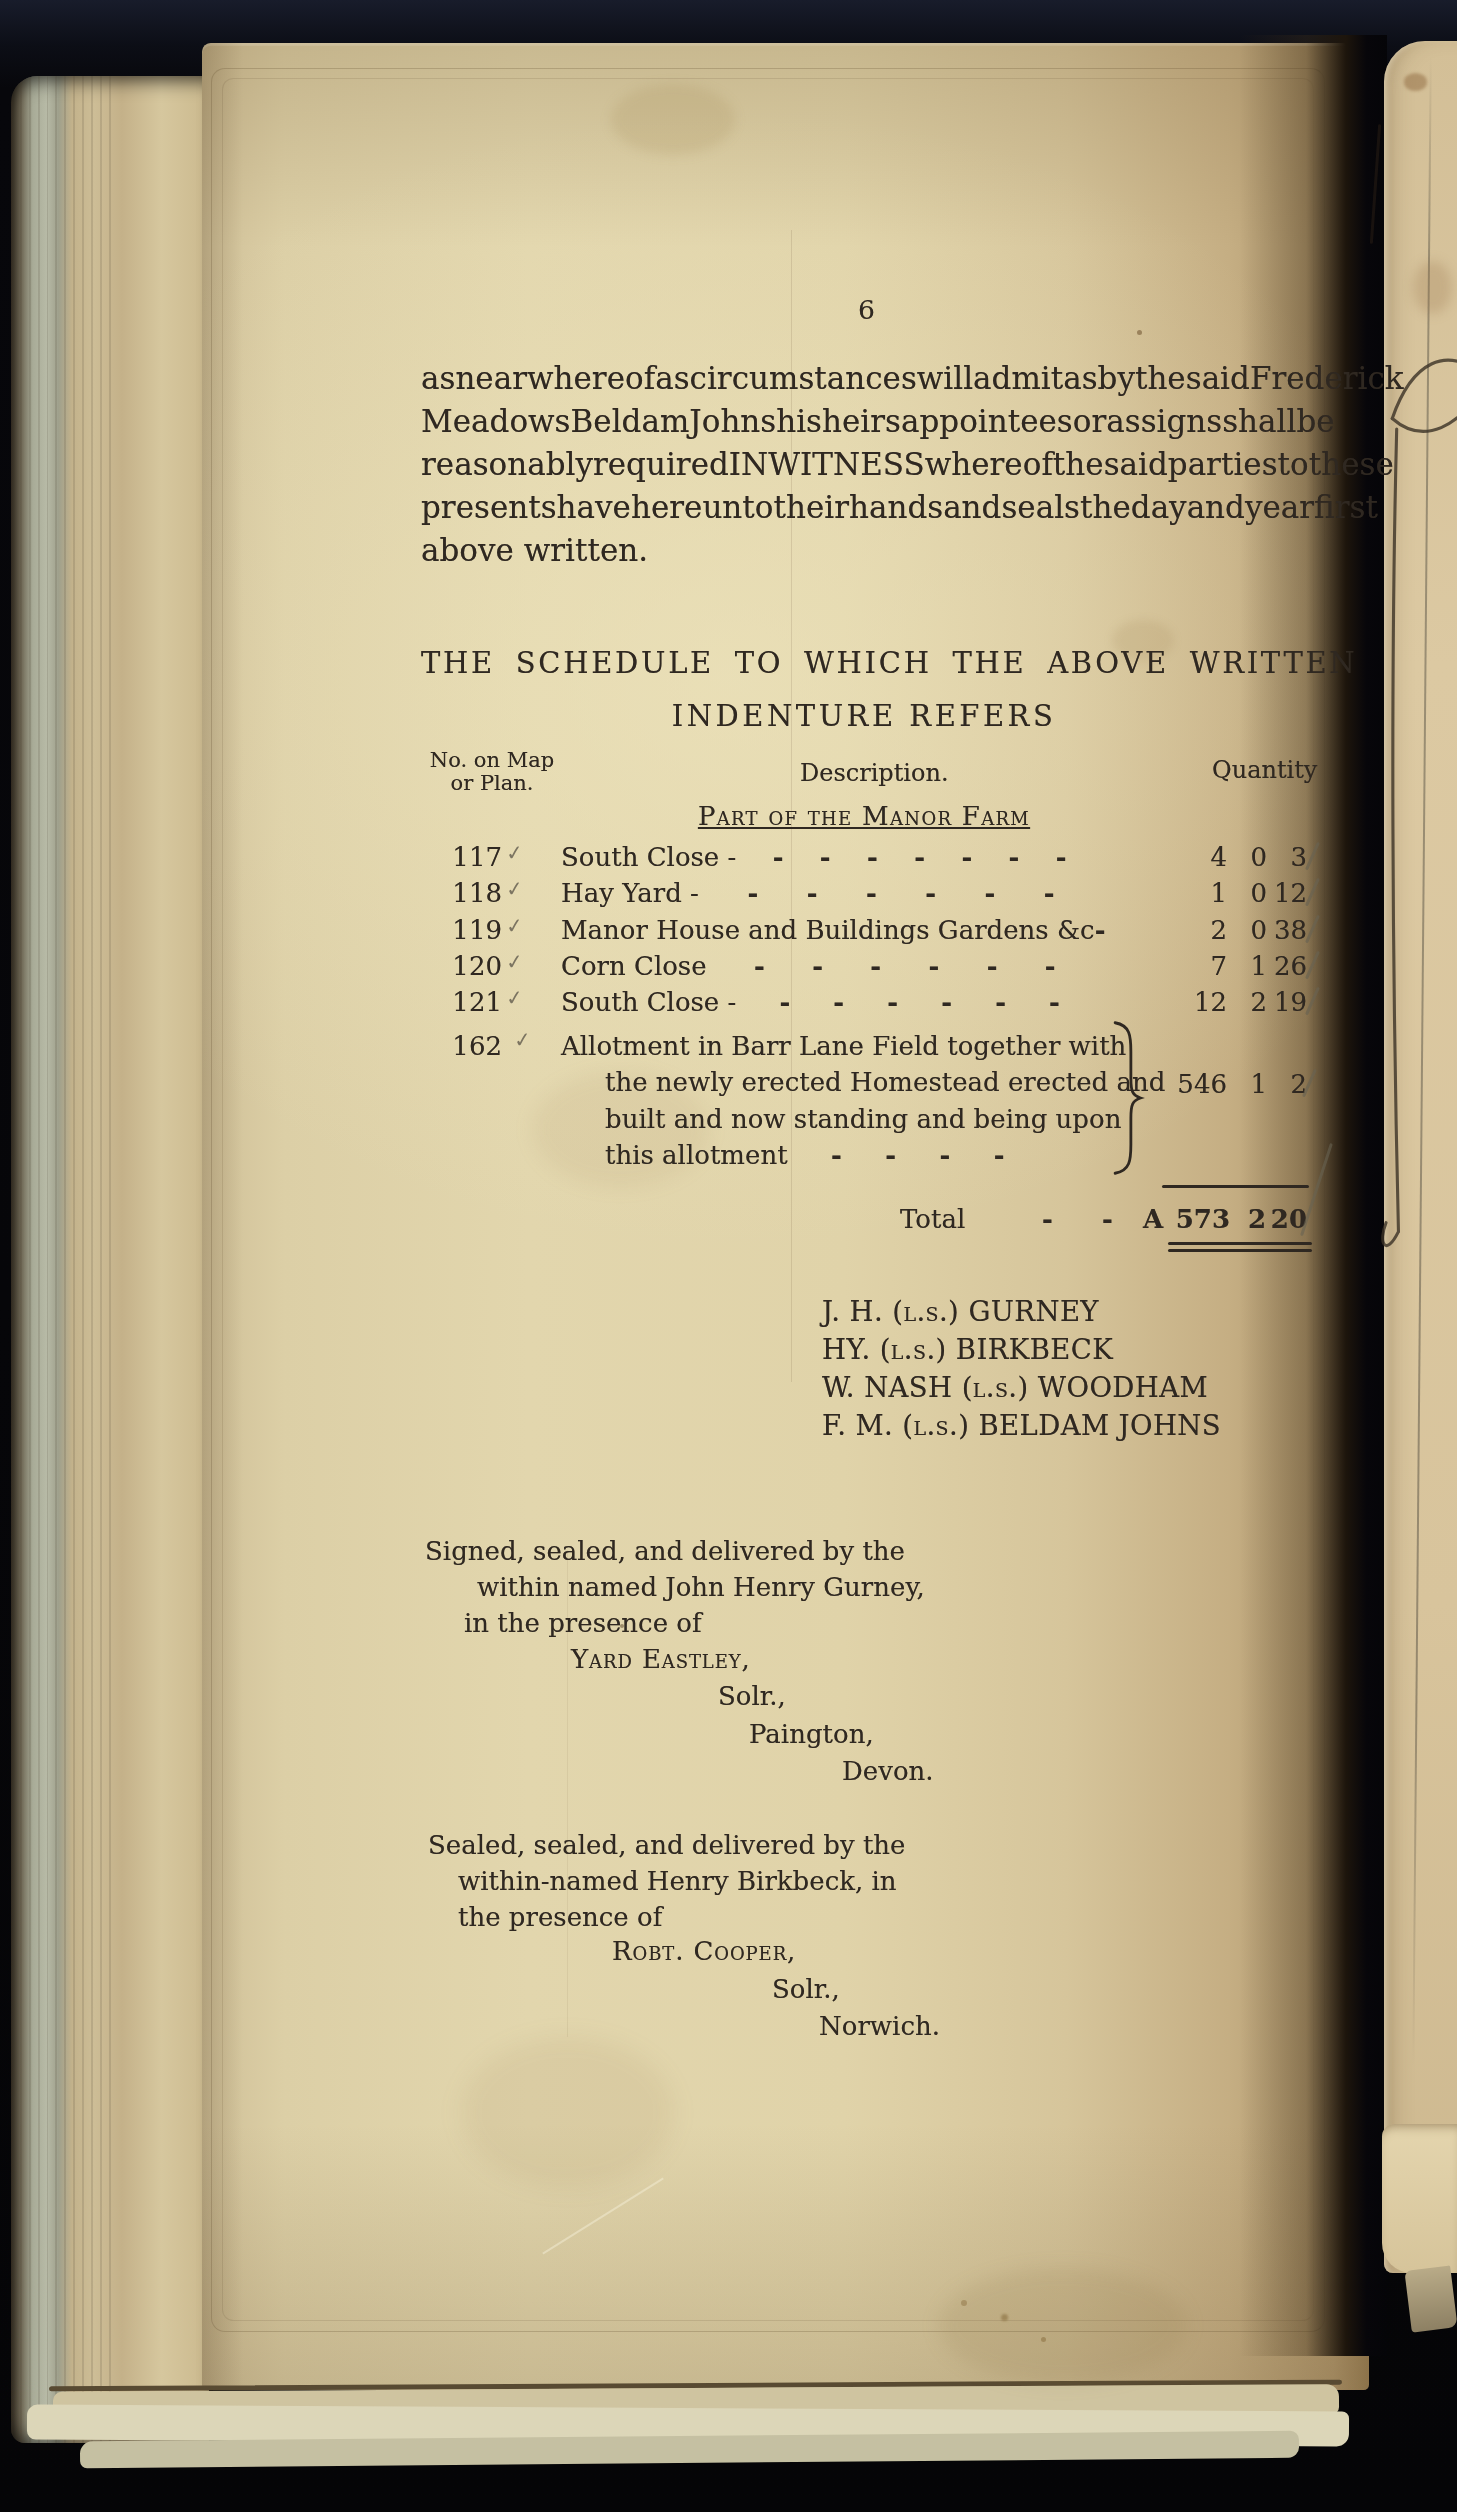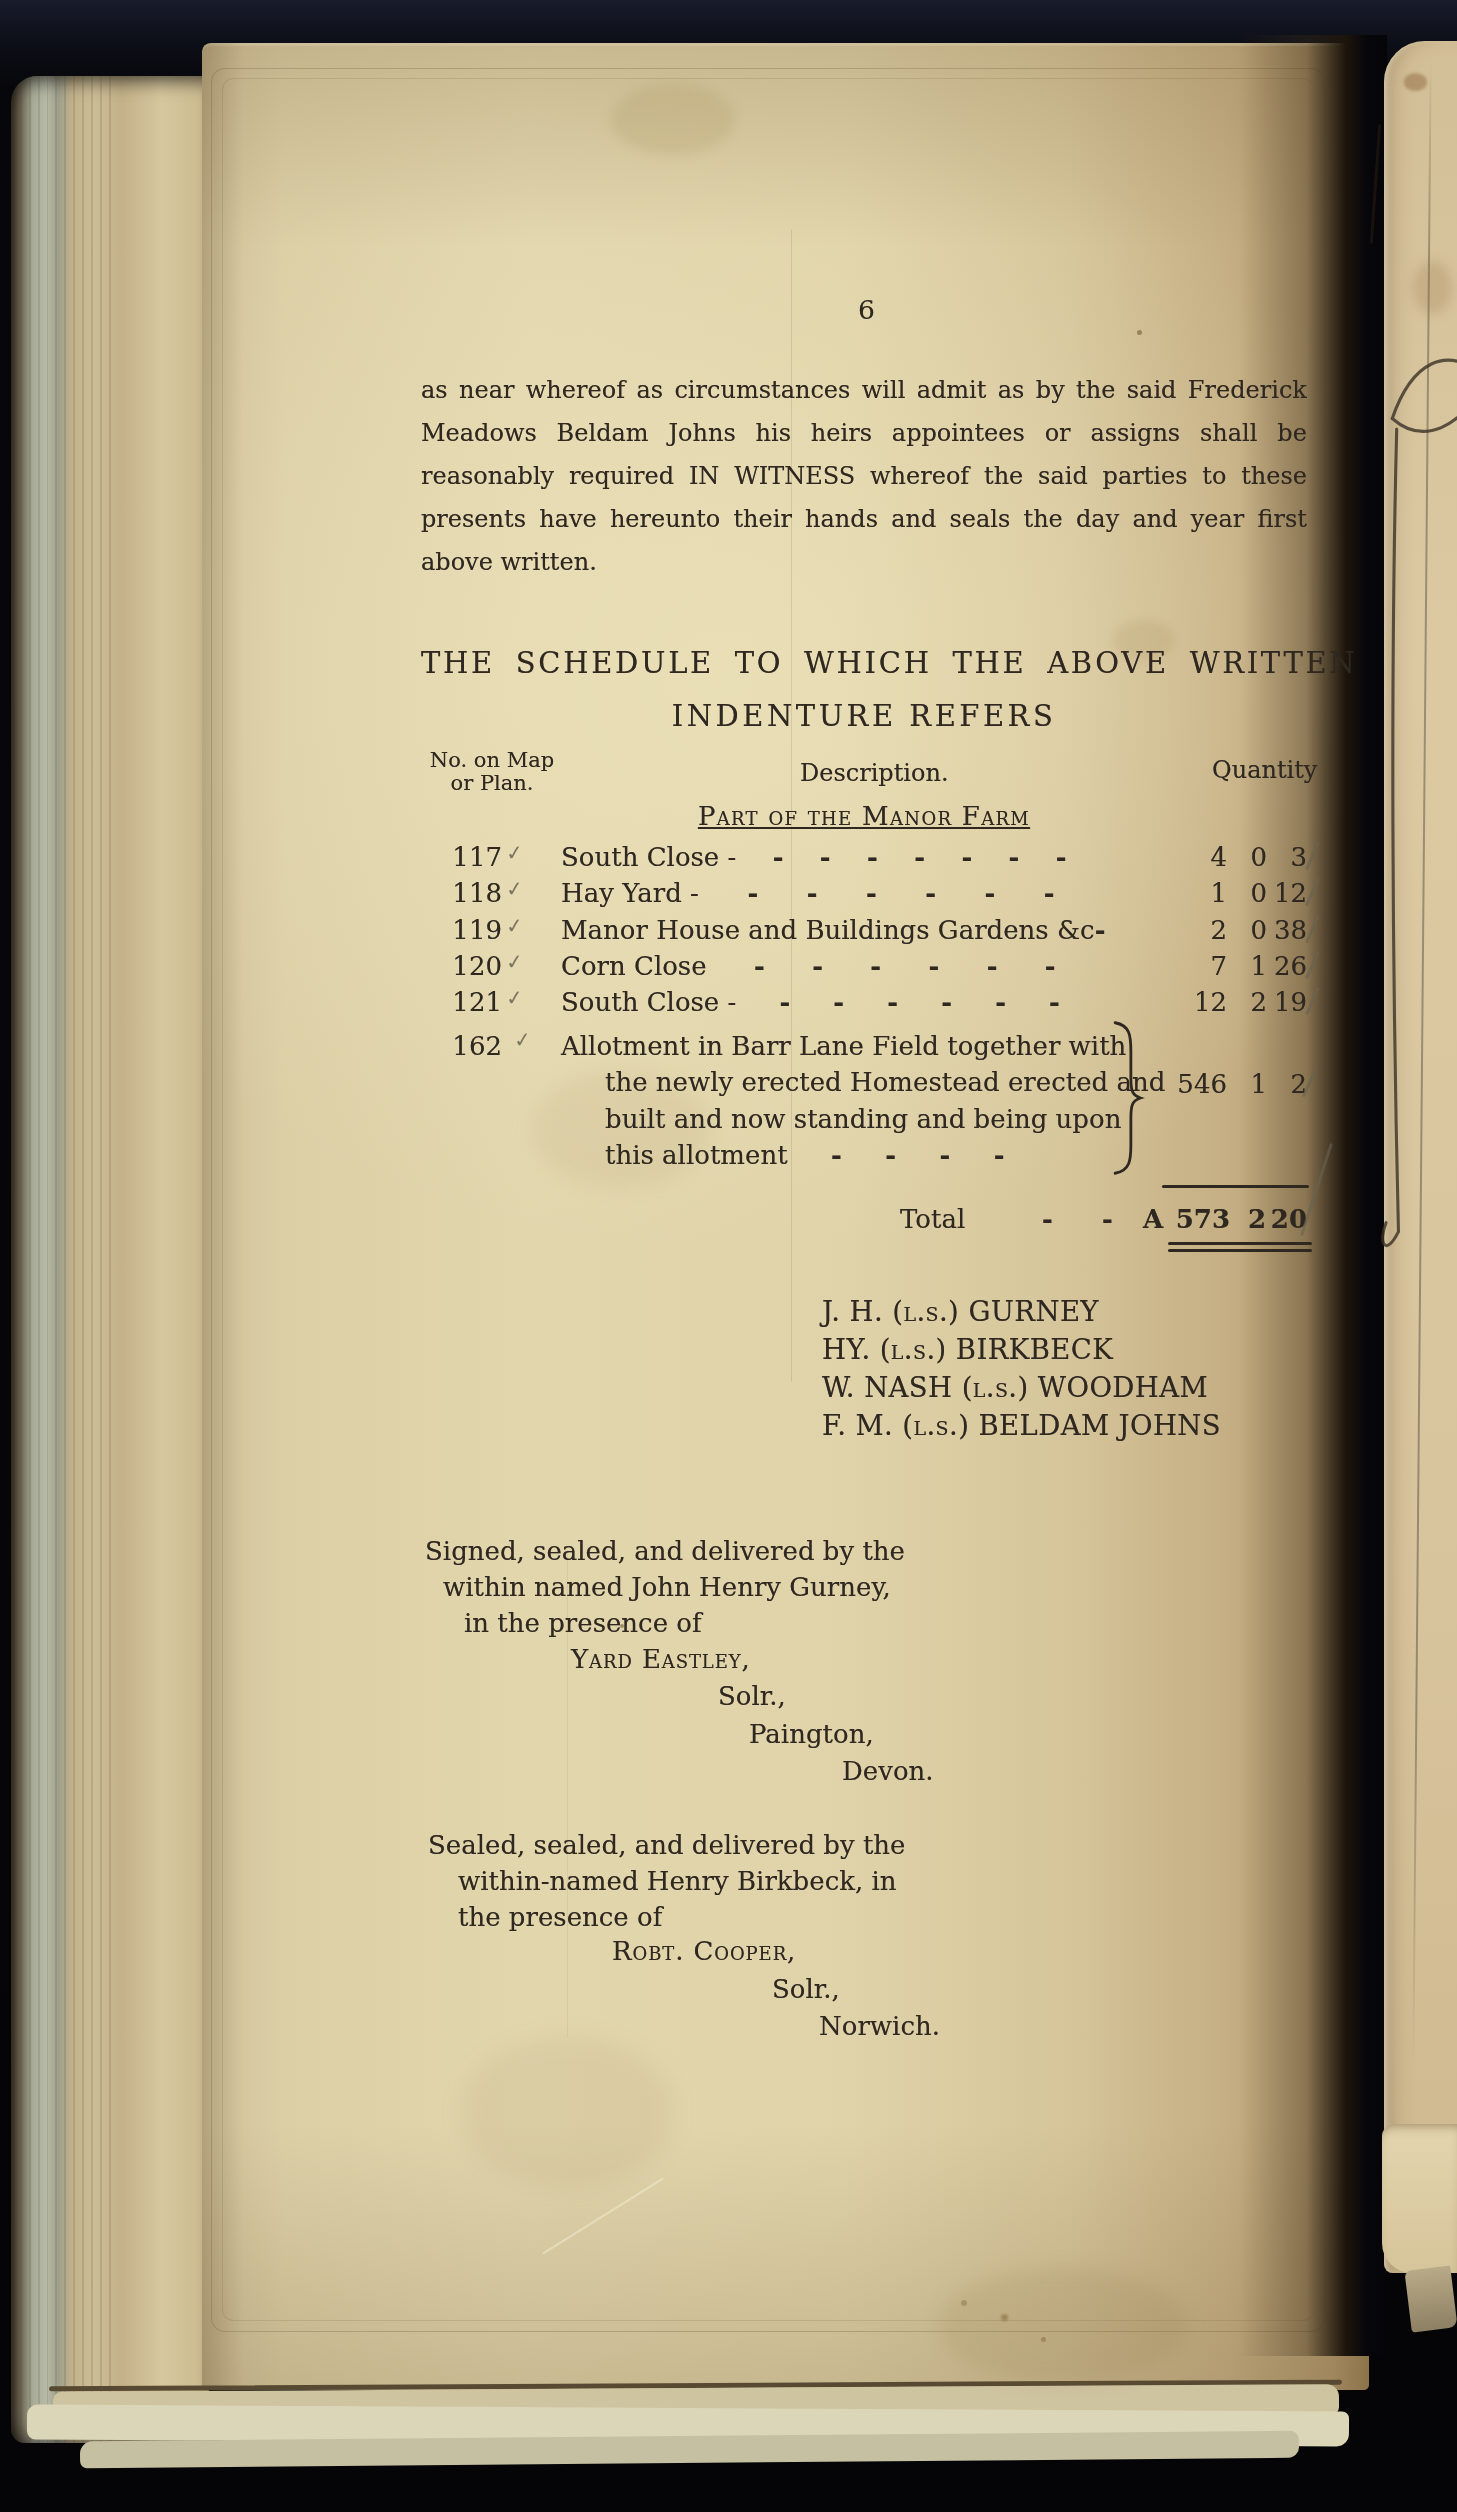--- a/index.html
+++ b/index.html
@@ -70,21 +70,21 @@
       border-radius:10.6px 7px 12.4px 8.9px; transform:rotate(0.3deg); }
   .tear3 { position:absolute; left:80px; top:2436px; width:1219px; height:26.6px; background:#c5c0a2;
       border-radius:12.4px 8.9px 10.6px 7px; transform:rotate(-0.5deg); }
   
   .stain { position:absolute; border-radius:50%; pointer-events:none; }
   .crease-v { position:absolute; width:1.3px; background:rgba(110,90,60,.16); pointer-events:none; }
   .scratch { position:absolute; height:1.8px; background:rgba(244,238,214,.5); transform:rotate(-32deg); }
   
   .txt { position:absolute; color:#2f2821; text-shadow:0 0 0.5px rgba(47,40,33,.5); white-space:nowrap; }
   #page-number { font-size:26.6px; width:35px; text-align:center; }
-  #paragraph { position:absolute; left:421px; top:357px; width:886px; font-size:24px;margin-top:12px; }
+  #paragraph { position:absolute; left:421px; top:357px; width:886px; font-size:31px; }
   #paragraph .jline { display:flex; justify-content:space-between; height:43px; line-height:43px;
       color:#2f2821; text-shadow:0 0 0.5px rgba(47,40,33,.5); }
   #paragraph .jline-last { display:block; text-align:left; }
   #heading-1 { left:421px; top:646px; width:886px; text-align:center; font-size:29px; letter-spacing:2.7px; word-spacing:8.9px; }
   #heading-2 { left:421px; top:699px; width:886px; text-align:center; font-size:29px; letter-spacing:3.5px; }
   #col-no-header { left:413px; top:749px; width:158px; text-align:center; font-size:21px; line-height:23px; white-space:normal; }
   #col-desc-header { left:800px; top:759px; font-size:24px; }
   #col-qty-header { left:1212px; top:756px; font-size:24px; }
   #part-heading { left:421px; top:801px; width:886px; text-align:center; font-variant:small-caps;
       font-size:26px; letter-spacing:1.3px;text-decoration:underline; }
@@ -379,21 +379,21 @@
 
   <div id="signatures">
       <div class="sig-line"><span>J. H. </span><span class="sc">(l.s.)</span><span> GURNEY</span></div>
       <div class="sig-line"><span>HY. </span><span class="sc">(l.s.)</span><span> BIRKBECK</span></div>
       <div class="sig-line"><span>W. NASH </span><span class="sc">(l.s.)</span><span> WOODHAM</span></div>
       <div class="sig-line"><span>F. M. </span><span class="sc">(l.s.)</span><span> BELDAM JOHNS</span></div>
     </div>
 
   <div class="att" id="att1" style="left:425px;top:1533px;">
       <div class="aline" style="margin-left: 0px;">Signed, sealed, and delivered by the</div>
-      <div class="aline" style="margin-left: 18px;">within named John Henry Gurney,</div>
+      <div class="aline" style="margin-left: 52px;">within named John Henry Gurney,</div>
       <div class="aline" style="margin-left: 39px;">in the presence of</div>
     </div>
   <div class="att" id="att2" style="left:428px;top:1827px;">
       <div class="aline" style="margin-left: 0px;">Sealed, sealed, and delivered by the</div>
       <div class="aline" style="margin-left: 30px;">within-named Henry Birkbeck, in</div>
       <div class="aline" style="margin-left: 30px;">the presence of</div>
     </div>
 
 <div class="witness name" style="left: 571px; top: 1644px;">Yard Eastley,</div>
     <div class="witness" style="left: 718px; top: 1681px;">Solr.,</div>

